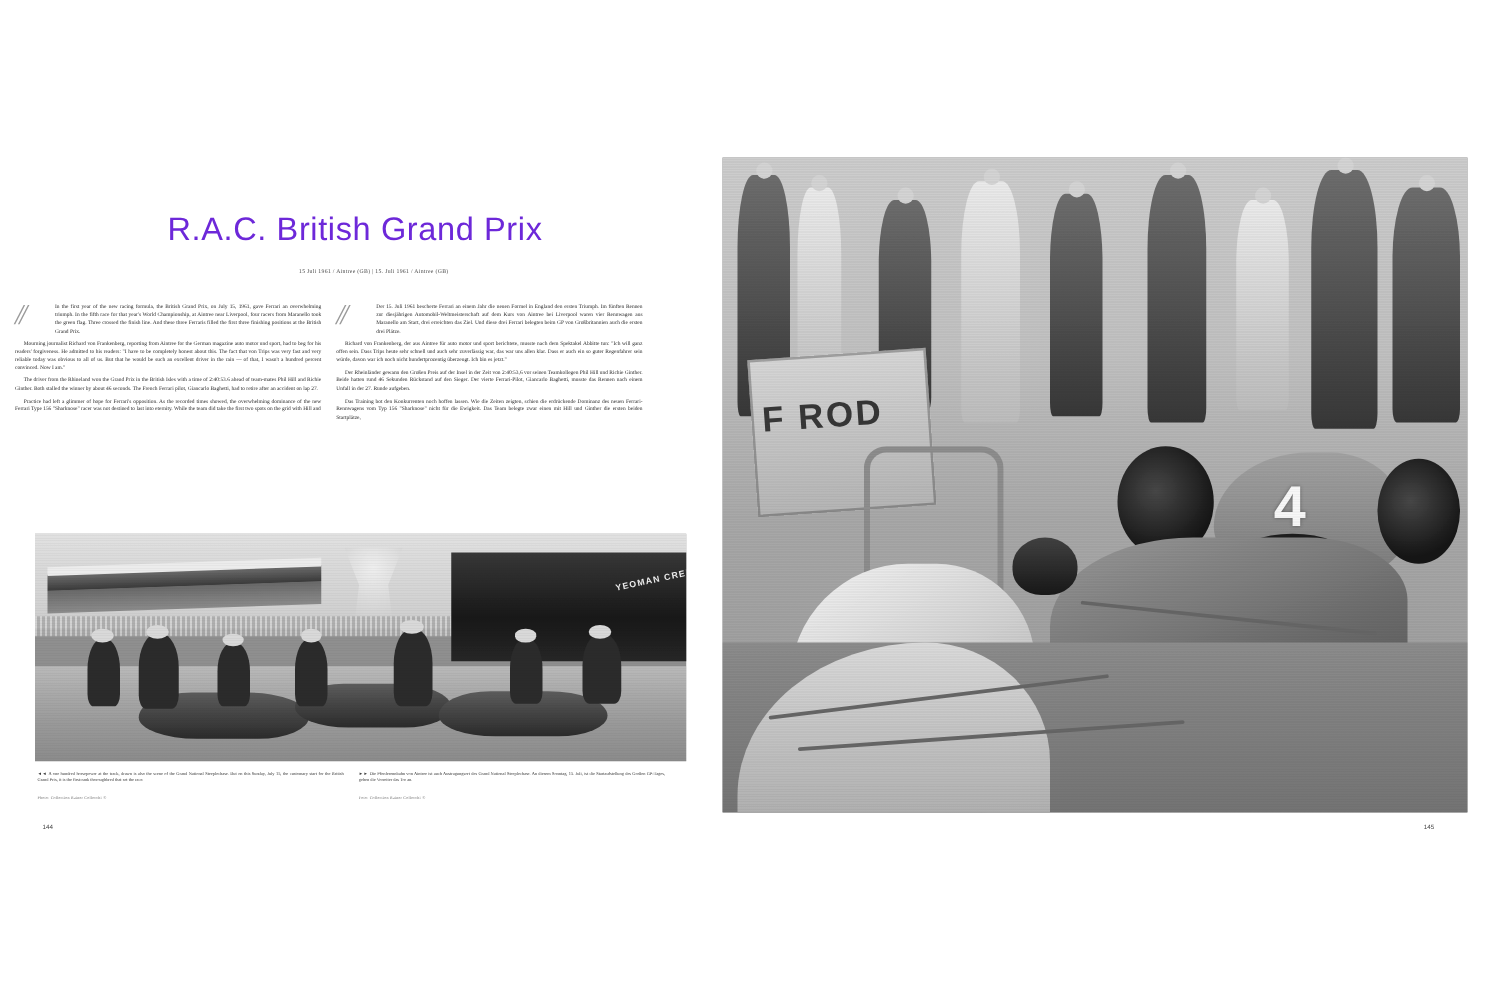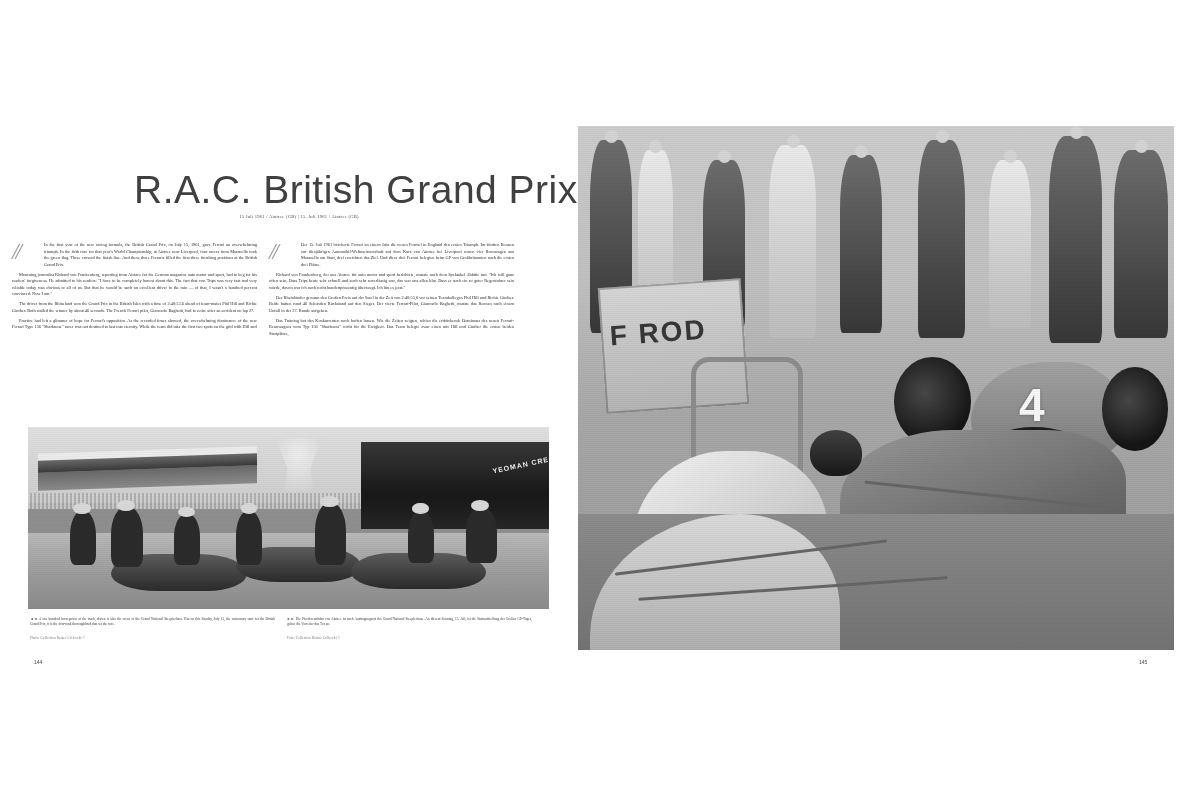--- a/index.html
+++ b/index.html
@@ -12,23 +12,23 @@
   }
   .spread{position:absolute;left:0;top:0;width:1200px;height:800px;background:#fff;}
 
   
   .page-left{position:absolute;left:28px;top:0px;width:520px;height:800px;}
 
   .title{
     position:absolute;left:106px;top:168px;width:420px;
     font-family:"Liberation Sans", sans-serif;
     font-weight:300;
-    font-size:39px;
+    font-size:26px;
     letter-spacing:0.5px;
-    color:#404040;
+    color:#6d28d9;
     white-space:nowrap;
   }
   .subtitle{
     position:absolute;left:106px;top:214px;width:330px;
     text-align:center;
     font-size:4.6px;
     letter-spacing:0.25px;
     color:#4a4a4a;
     white-space:nowrap;
   }

